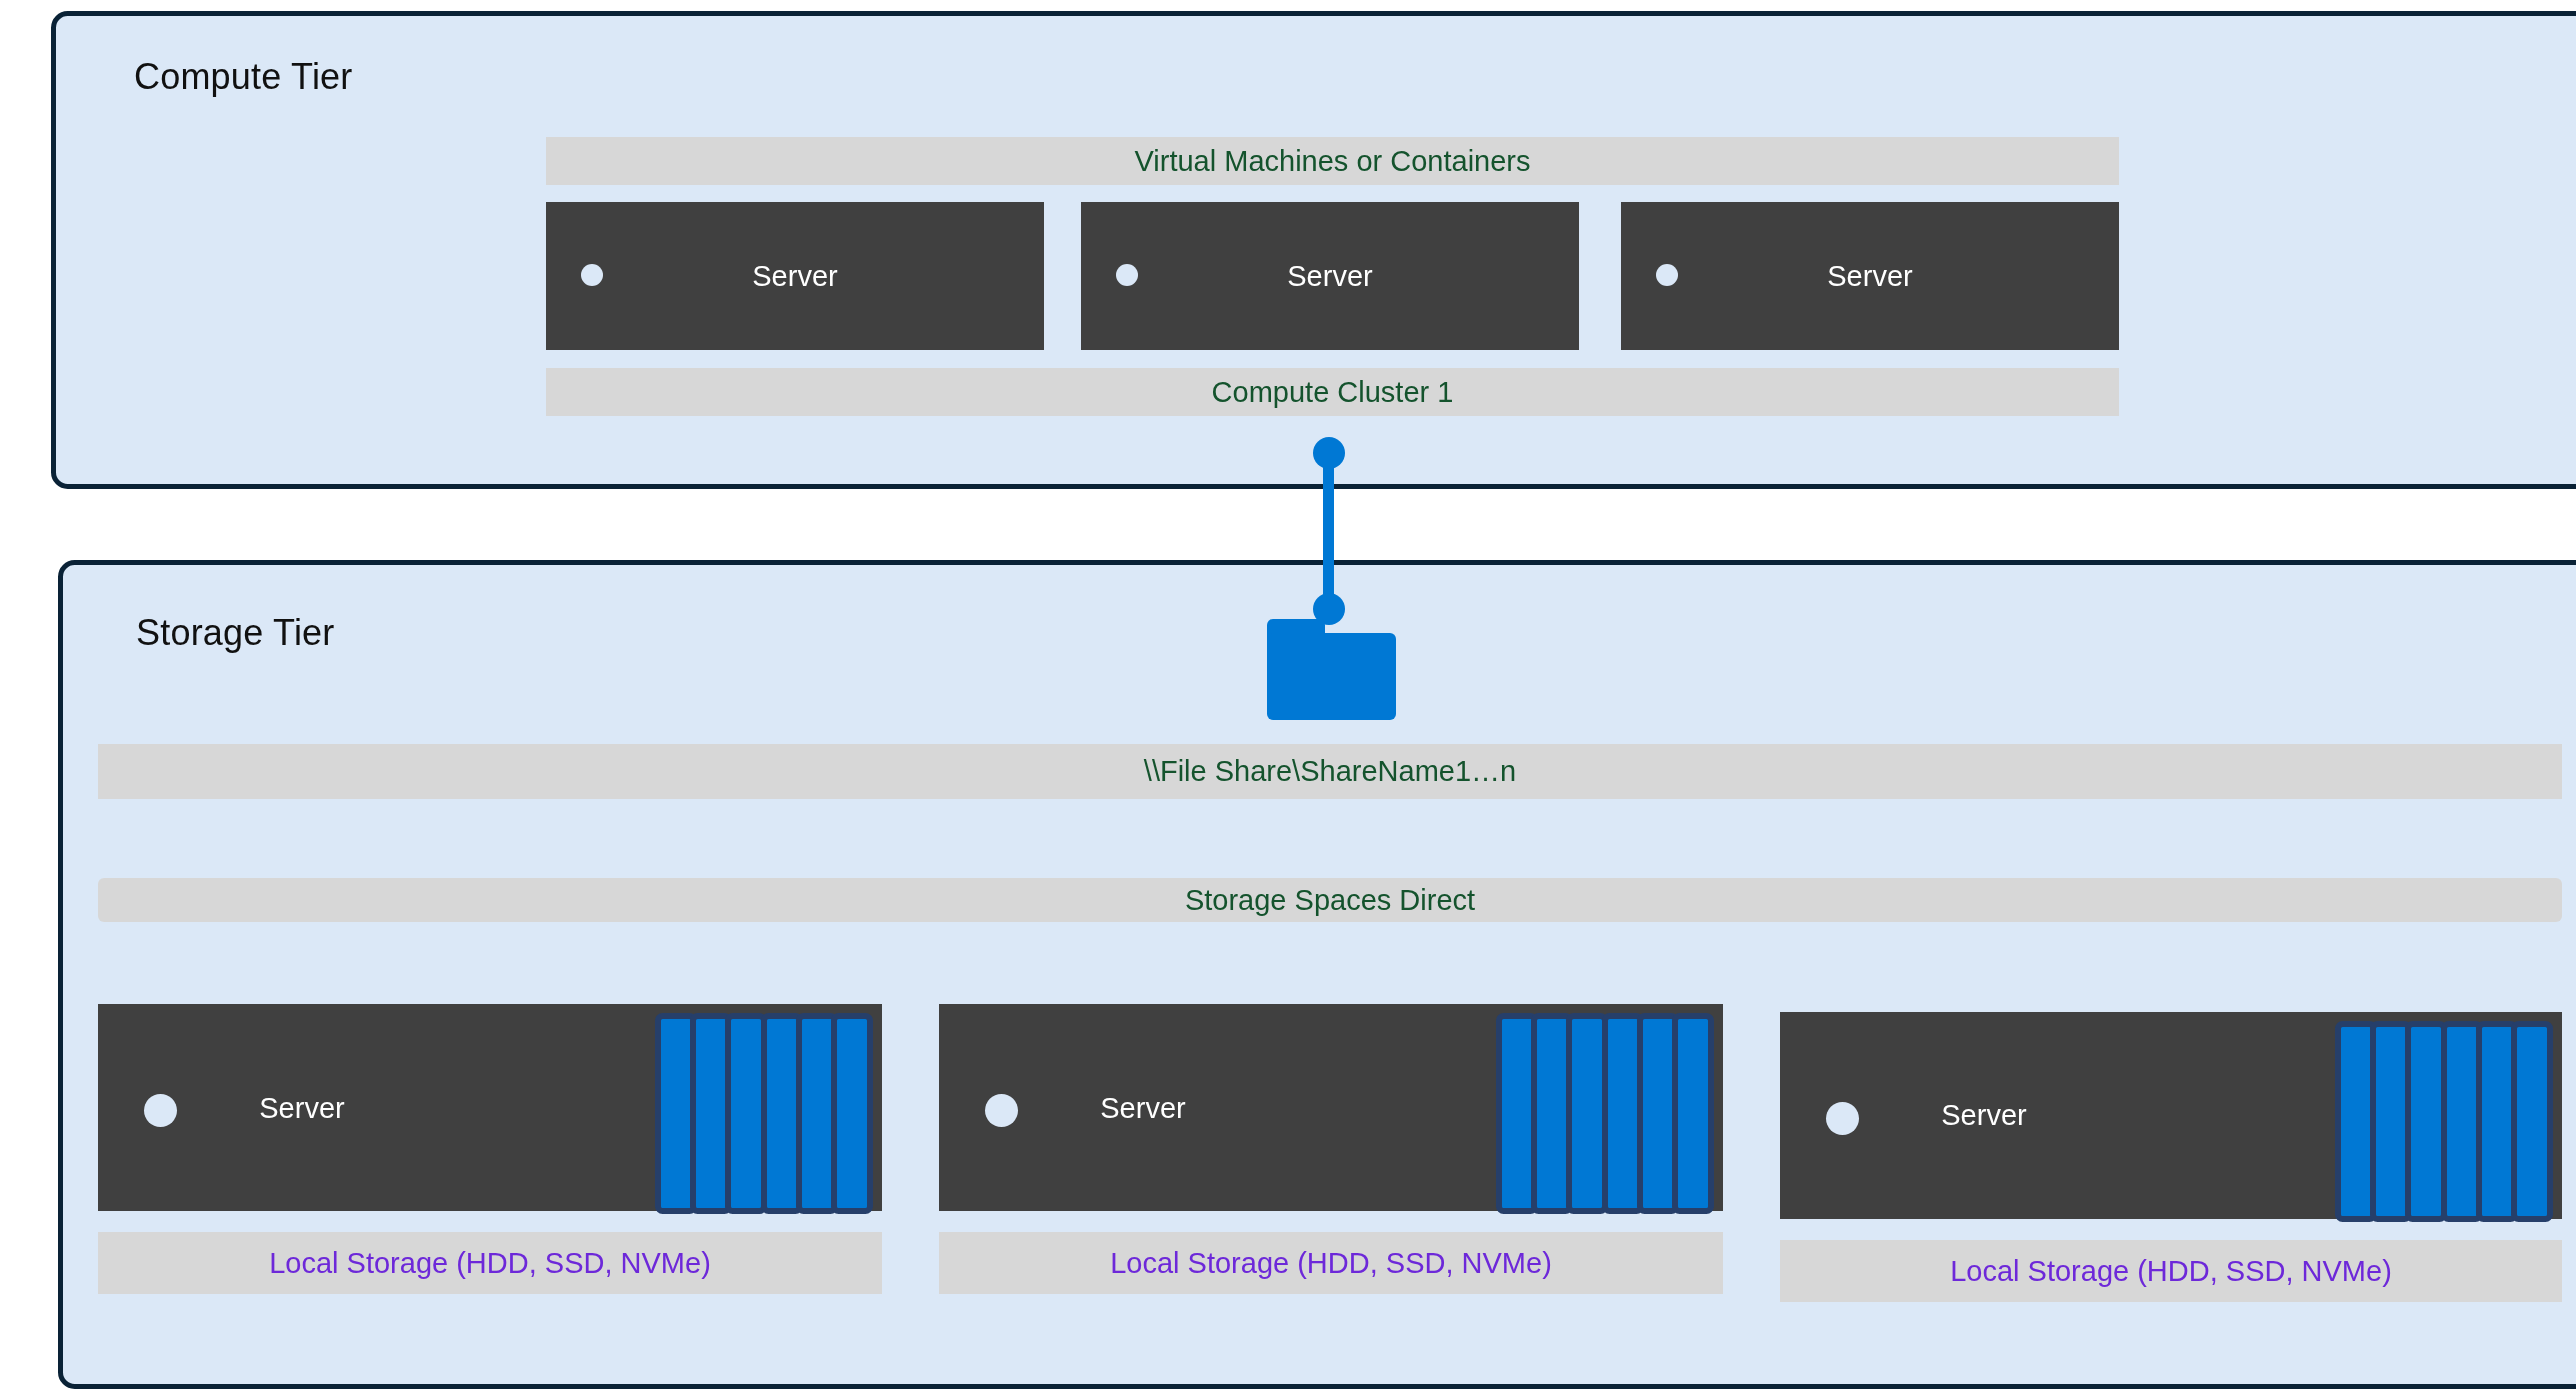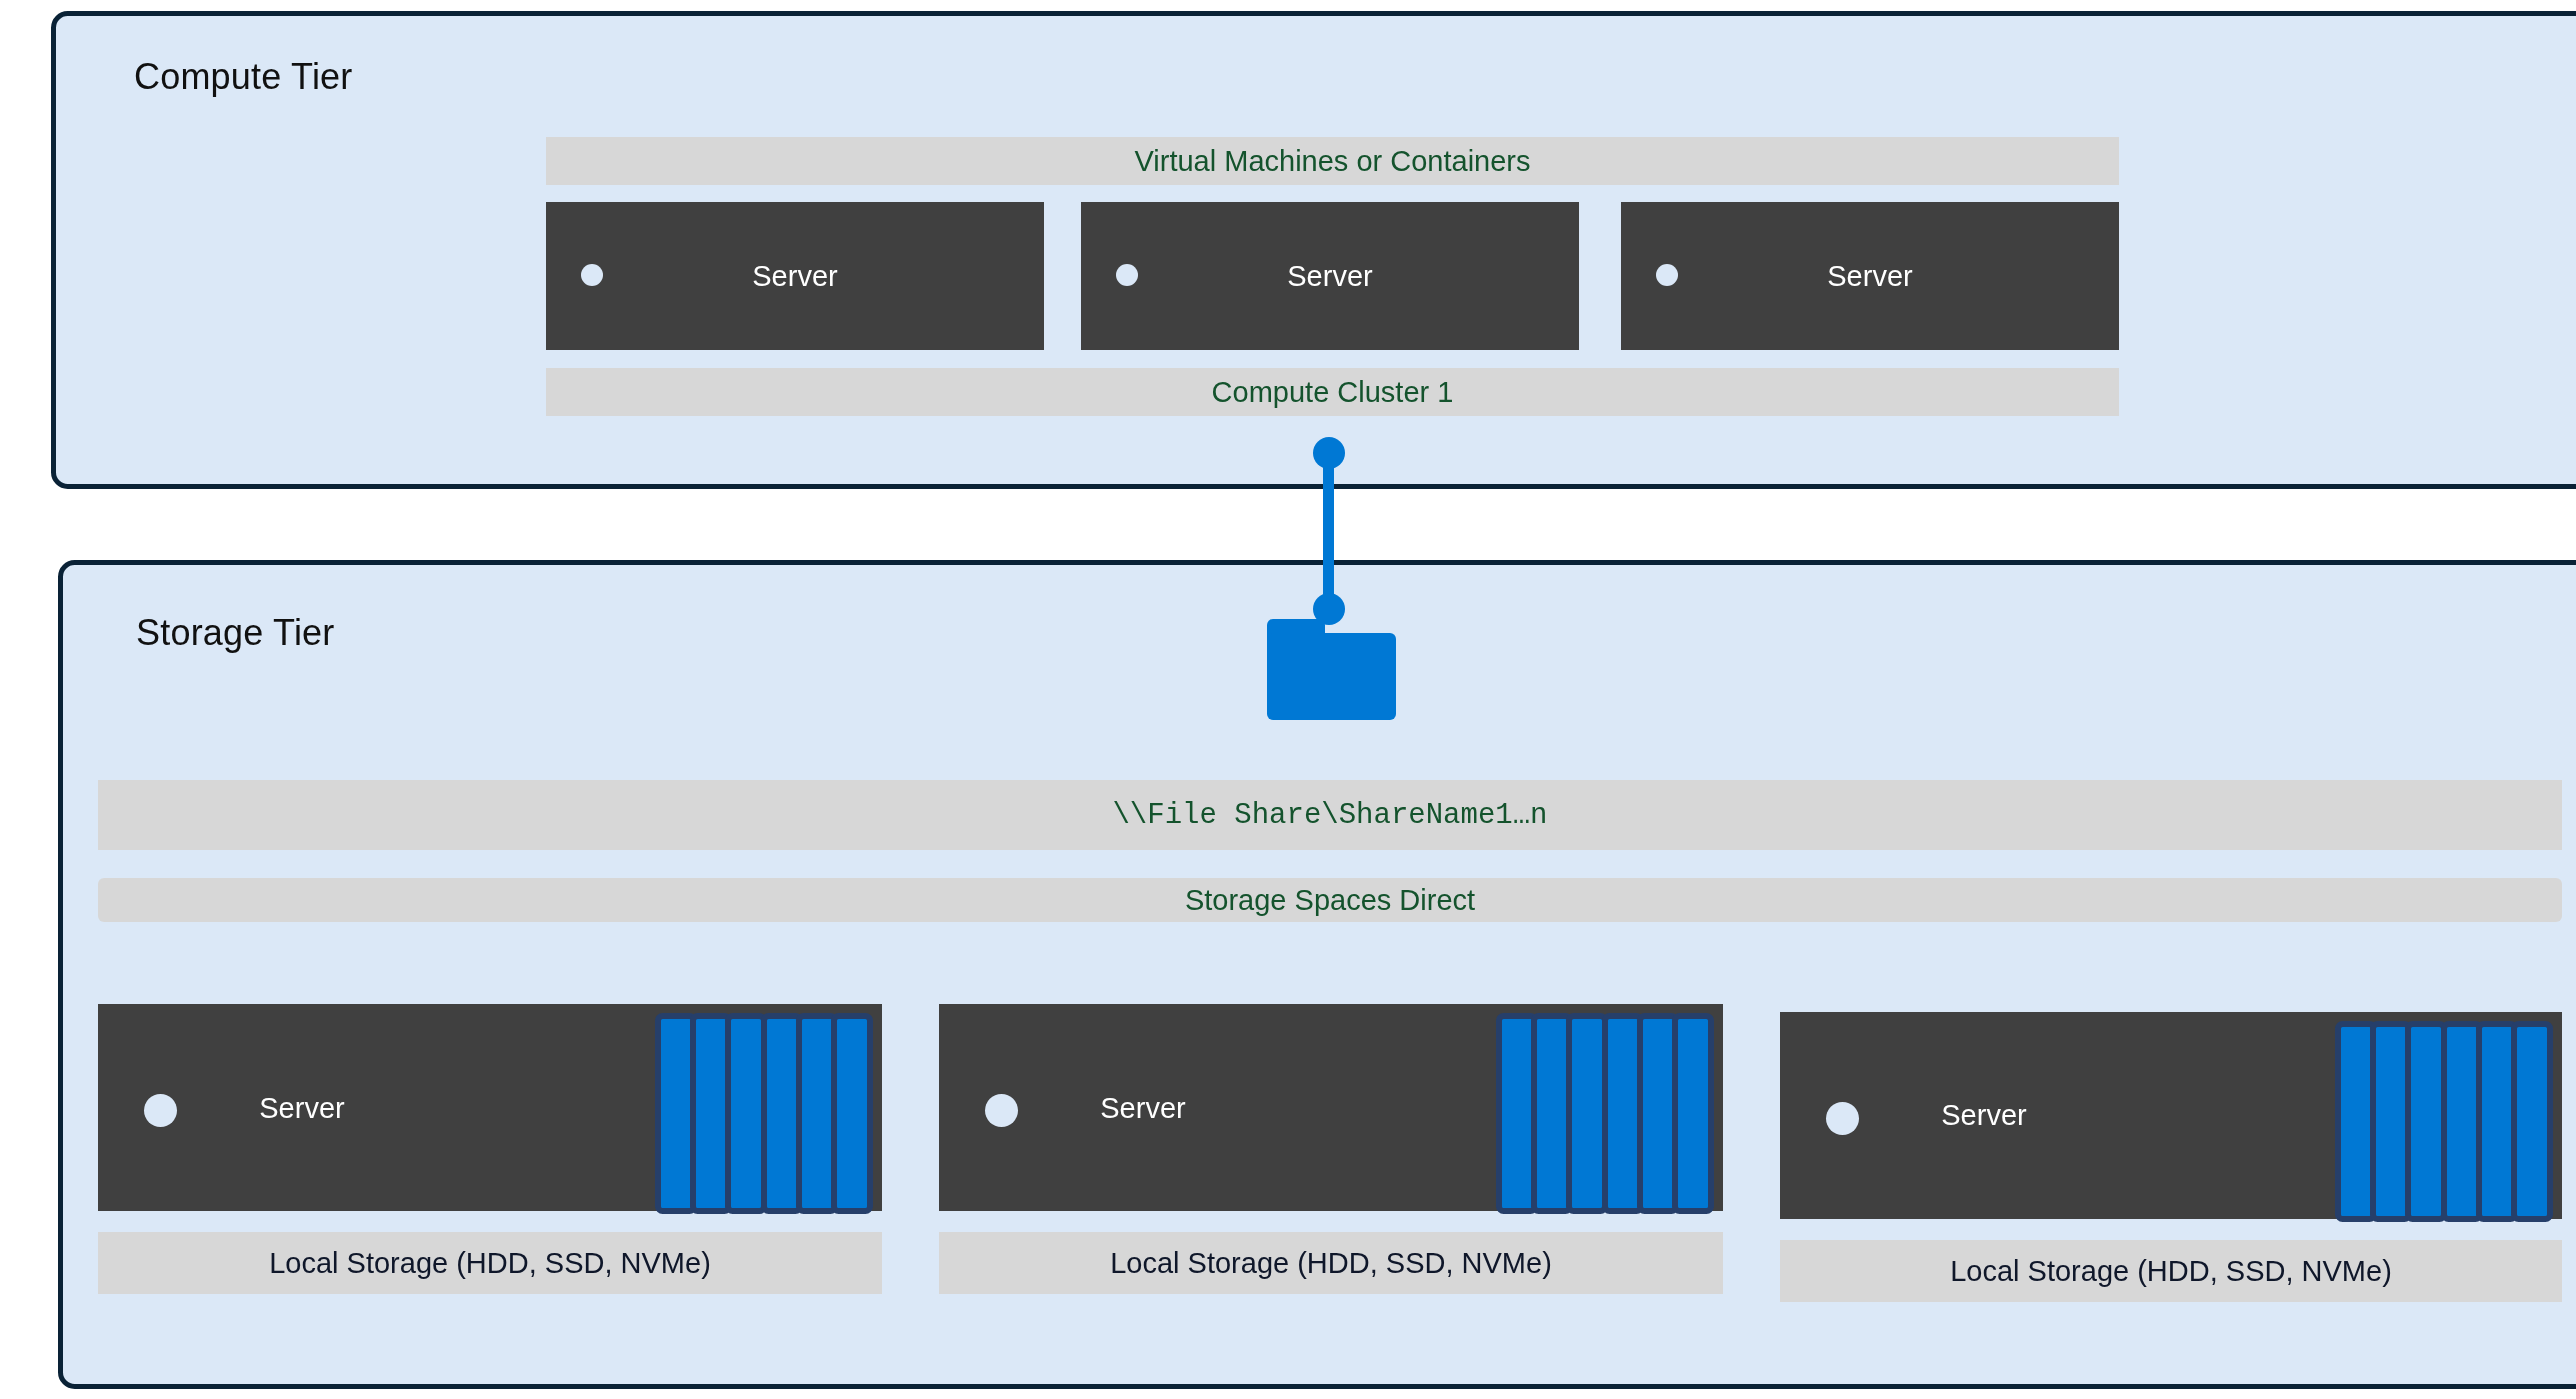--- a/index.html
+++ b/index.html
@@ -163,21 +163,21 @@
     position: absolute;
     left: 0;
     top: 13.7px;
     width: 129px;
     height: 87px;
     background: #0078d4;
     border-radius: 6px;
   }
 
   
-  #share-bar  { left: 58px; top: 780px;  width: 2464px; height: 70px; font-family: Liberation Mono, monospace; }
+  #share-bar  { left: 58px; top: 744px;  width: 2464px; height: 55px; }
   #sofs-bar   { left: 58px; top: 832px; width: 2464px; height: 55px; }
   #s2d-bar    { left: 58px; top: 878px; width: 2464px; height: 44px; border-radius: 6px; }
 
   
   .storage-col {
     position: absolute;
     top: 1004px;
     height: 380px;
   }
   .storage-col.c0 { left: 58px;   width: 784px; }
@@ -240,21 +240,21 @@
     height: 62px;
     background: #d7d7d7;
     display: flex;
     align-items: center;
     justify-content: center;
     box-sizing: border-box;
   }
   .storage-col.c2 .local-storage-bar { top: 236px; }
   .local-storage-bar .bar-text {
     font-size: 29px;
-    color: #0f172a;
+    color: #6d28d9;
     white-space: nowrap;
   }
 </style>
 </head>
 <body>
 
 <div id="canvas">
 
   <div class="tier" id="compute-tier"></div>
 

